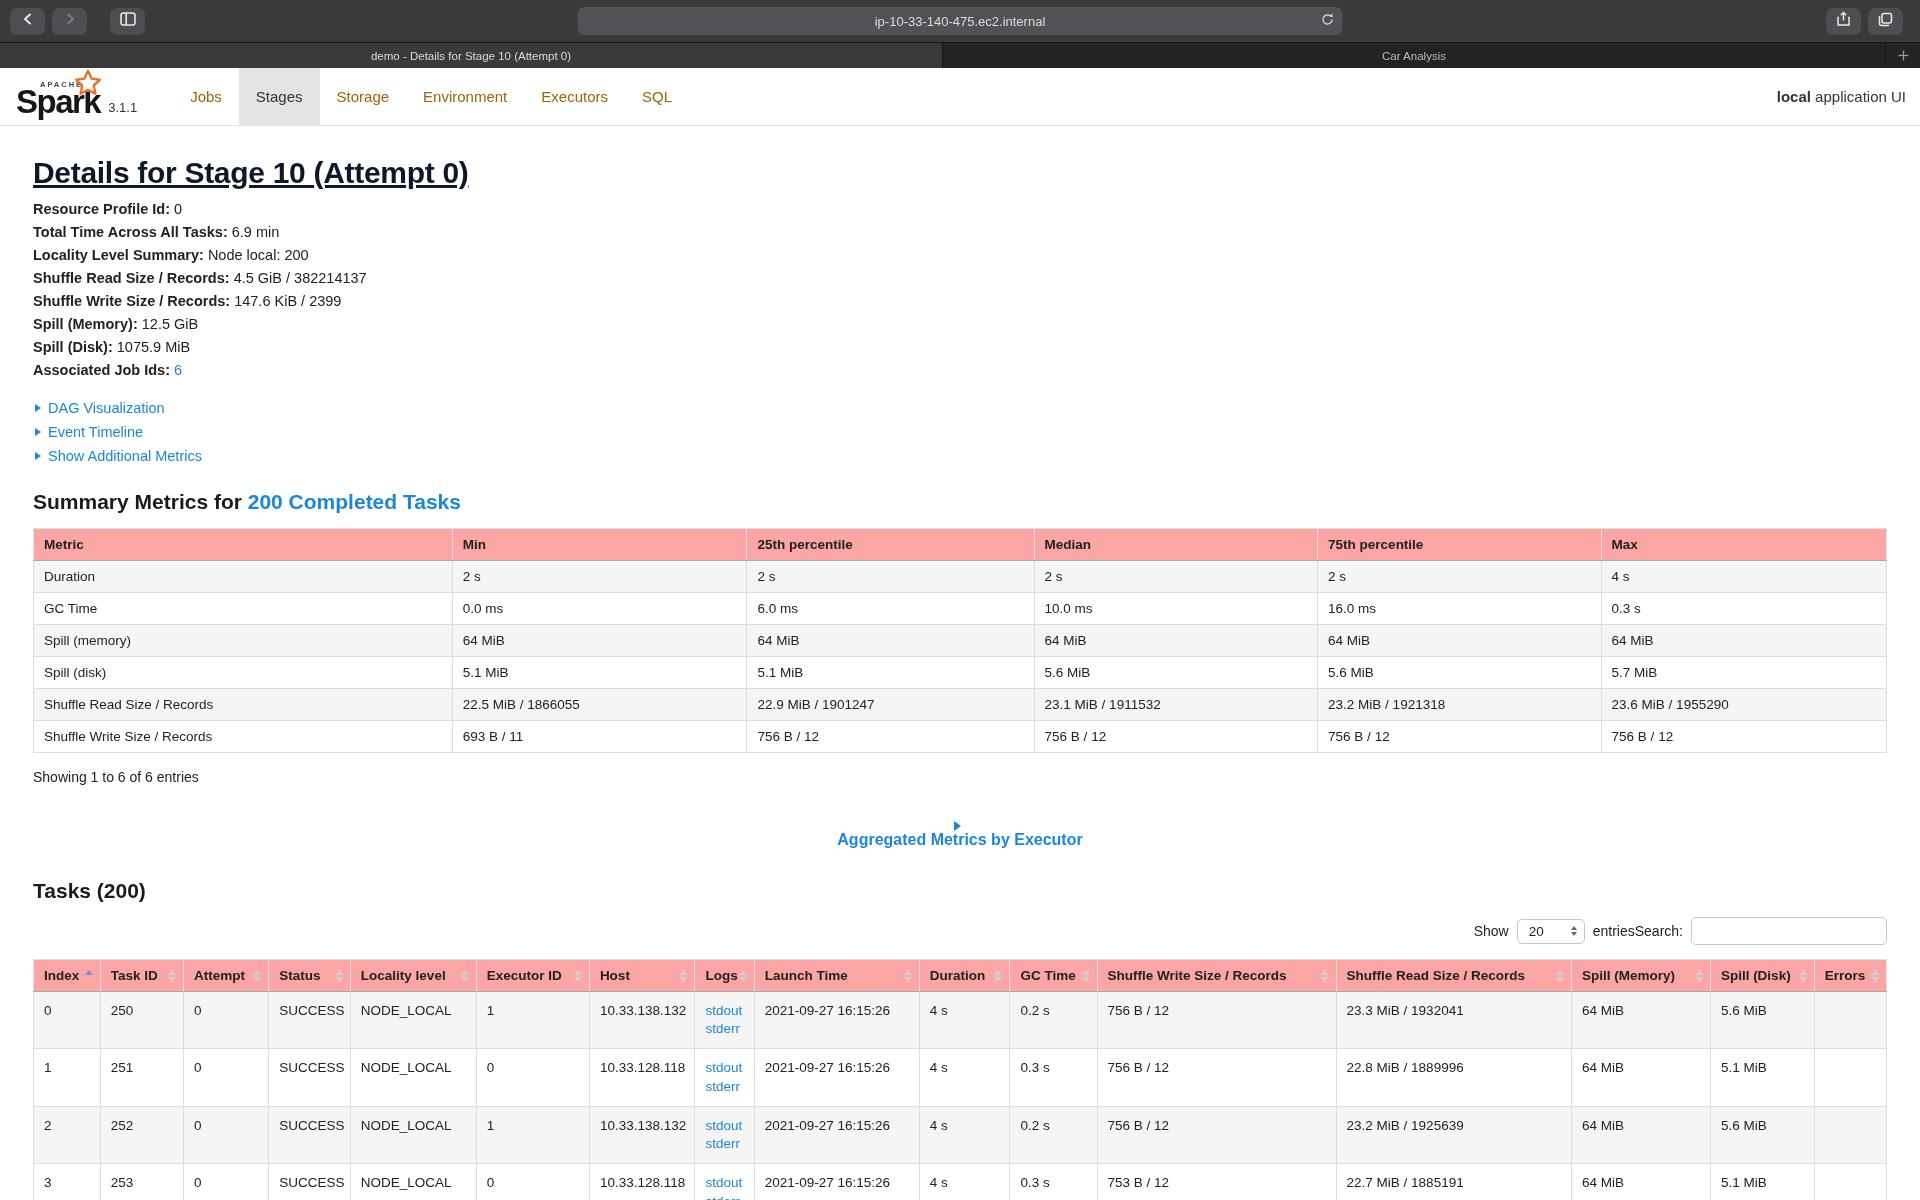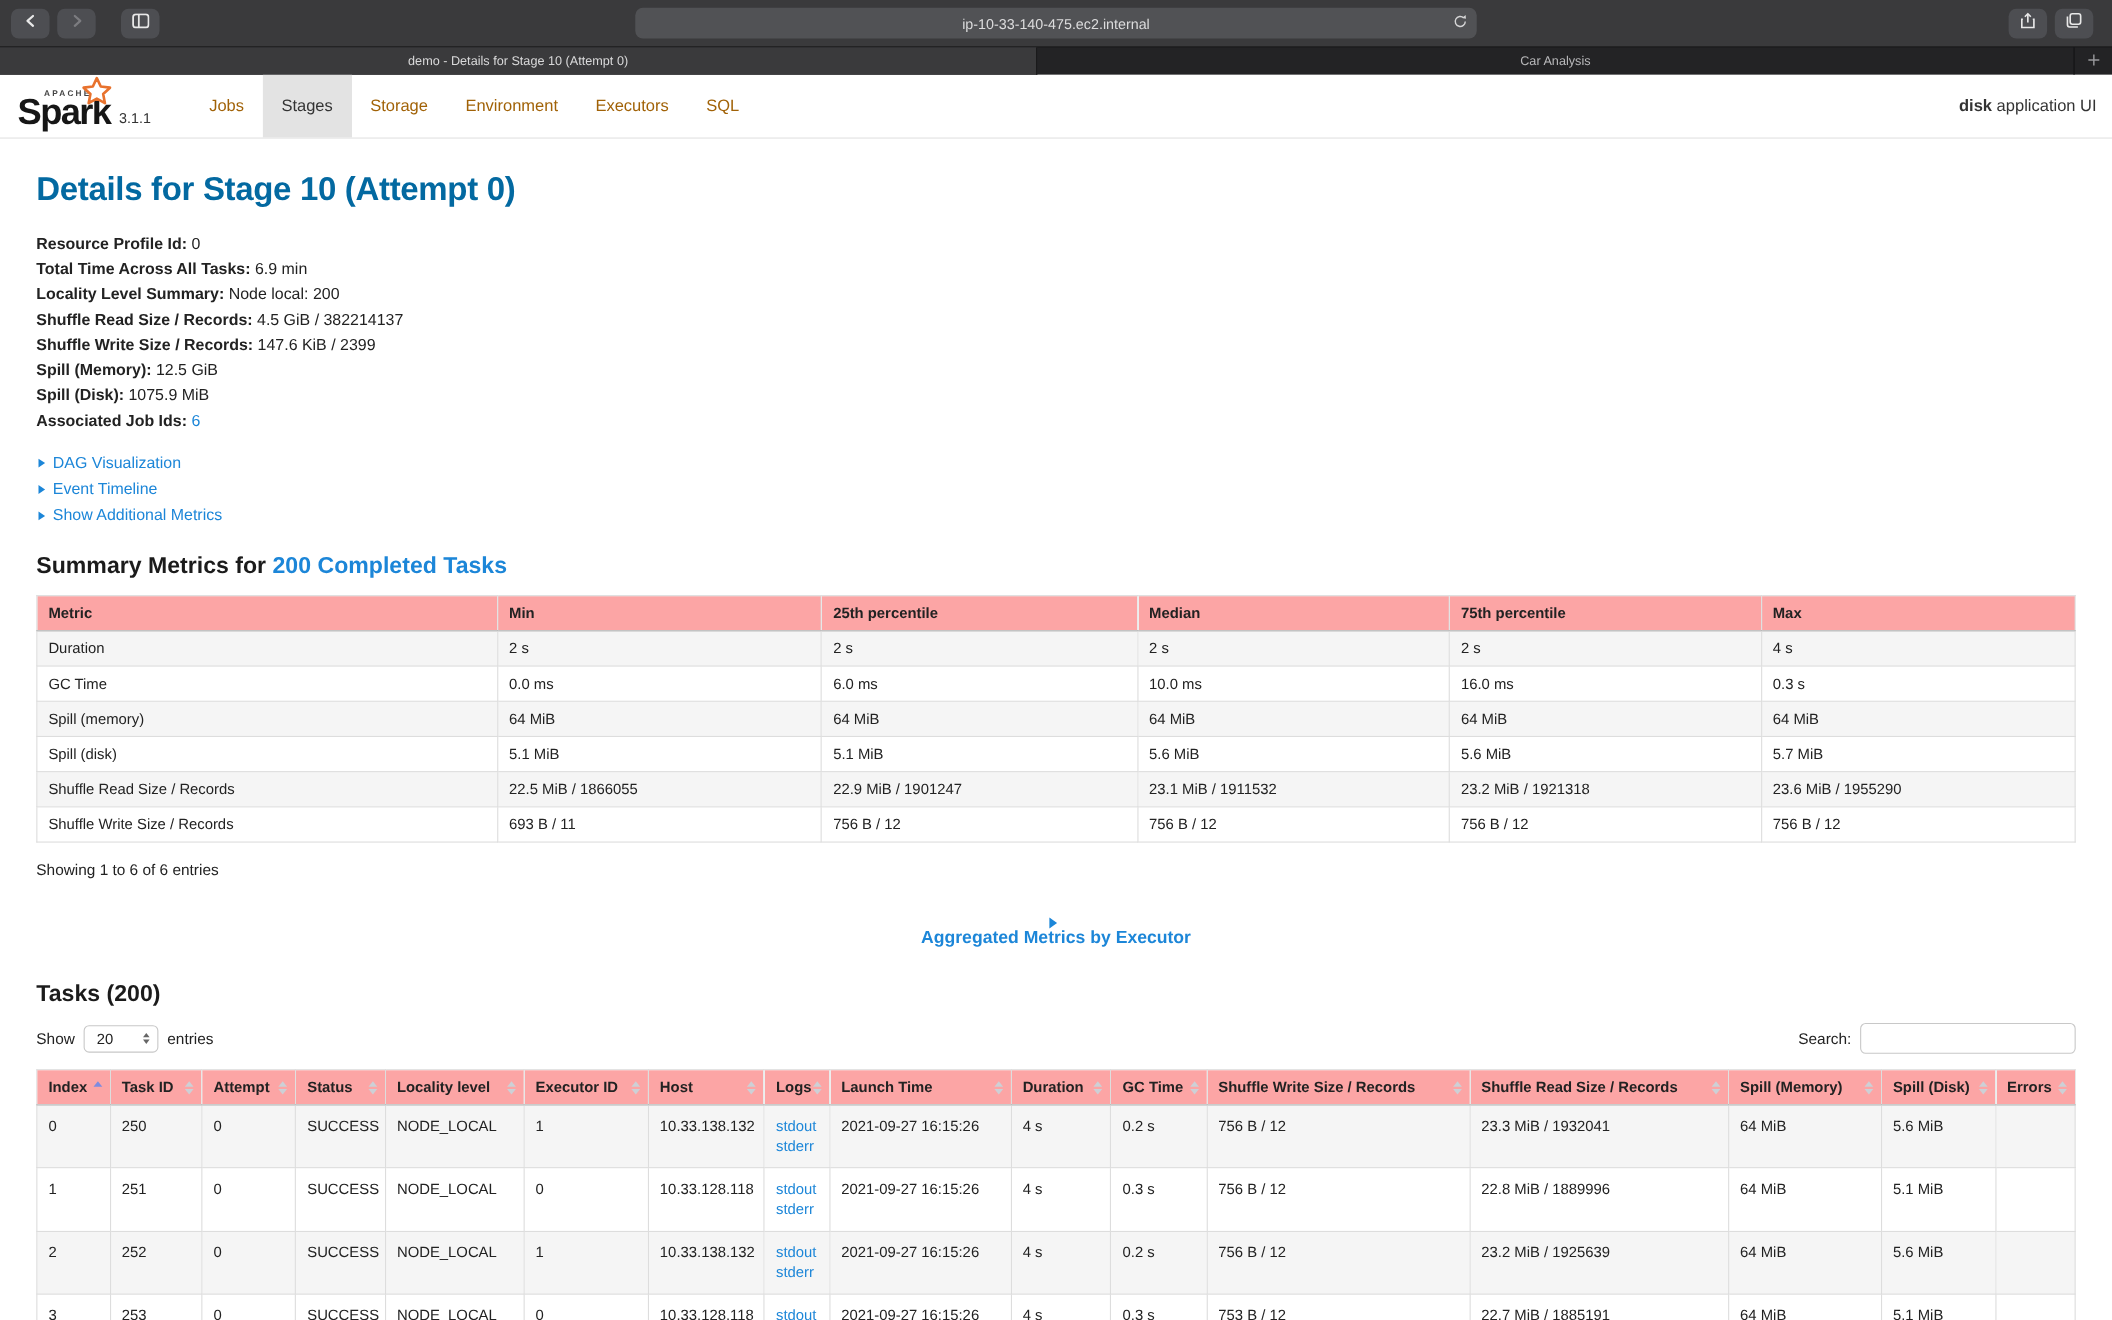--- a/index.html
+++ b/index.html
@@ -29,21 +29,21 @@
   .logo-star { position:absolute; top:1px; left:56px; }
   .logo-ver { font-size:13px; color:#333; margin-left:8px; padding-bottom:2px; }
   .nav { display:flex; align-items:stretch; }
   .nav-item { display:flex; align-items:center; padding:0 17px; font-size:15px; color:#a16207; cursor:default; }
   .nav-item.active { background:#e3e3e3; color:#333; }
   .app-id { margin-left:auto; align-self:center; font-size:15px; color:#333; }
   .app-id b { font-weight:bold; }
 
   
   .content { padding:0 33px; }
-  h1 { font-size:30px; font-weight:bold; color:#0369a1; margin:30px 0 24px; letter-spacing:-.3px; }
+  h1 { font-size:30px; font-weight:bold; color:#0f172a; margin:30px 0 11px; letter-spacing:-.3px;text-decoration:underline; }
   .detail-line { font-size:14.5px; color:#222; margin:0 0 7px; }
   .detail-line b { font-weight:bold; }
   a { color:var(--link); text-decoration:none; }
   .toggle-line { display:flex; align-items:center; font-size:14.5px; color:var(--link); margin:0 0 8px; cursor:pointer; }
   .tri-right { width:0; height:0; border-top:4.5px solid transparent; border-bottom:4.5px solid transparent; border-left:6px solid var(--link); margin:0 7px 0 2px; }
   .toggles { margin:22px 0 26px; }
   h2 { font-size:21px; font-weight:bold; color:#1b1b1b; margin:0 0 14px; }
   h2 a { font-weight:bold; }
   .agg-line { display:flex; align-items:center; font-size:16px; font-weight:bold; color:var(--link); margin:36px 0 0; cursor:pointer;flex-direction:column; }
   .agg-line .tri-right { border-top-width:5px; border-bottom-width:5px; border-left-width:7px; }
@@ -51,21 +51,21 @@
   
   table { width:100%; border-collapse:collapse; font-size:13.5px; color:#222; table-layout:fixed; }
   th,td { border:1px solid var(--border); text-align:left; overflow:hidden; white-space:nowrap; }
   thead th { font-weight:bold; padding:8px 10px; background:#fca5a5; border-bottom:1px solid #aaa; }
   tbody td { padding:8px 10px; font-weight:normal; }
   tbody tr:nth-child(odd) { background:#f5f5f5; }
   .dt-bottom { border-bottom:1px solid #222; }
   .showing { font-size:14px; color:#222; margin:16px 0 0; }
 
   
-  .tasks-controls { display:flex; justify-content:space-between; align-items:center; margin:14px 0 14px; font-size:14px; color:#222; }
+  .tasks-controls { display:flex; justify-content:flex-end; align-items:center; margin:14px 0 14px; font-size:14px; color:#222; }
   .show-wrap { display:flex; align-items:center; gap:8px; }
   .select-box { position:relative; border:1px solid #c8c8c8; border-radius:5px; padding:4px 40px 4px 11px; font-size:13.5px; background:#fff; }
   .select-arrows { position:absolute; right:7px; top:50%; transform:translateY(-50%); display:flex; flex-direction:column; gap:2px; }
   .mini-up { width:0;height:0;border-left:3.5px solid transparent;border-right:3.5px solid transparent;border-bottom:4px solid #666; }
   .mini-down { width:0;height:0;border-left:3.5px solid transparent;border-right:3.5px solid transparent;border-top:4px solid #666; }
   .search-wrap { display:flex; align-items:center; gap:8px; }
   .search-input { width:196px; height:28px; border:1px solid #c8c8c8; border-radius:5px; padding:0 8px; font-size:13.5px; outline:none; }
   #tasks-table thead th { position:relative; padding-right:22px; }
   #tasks-table tbody td { padding:10px 10px; vertical-align:top; line-height:1.35; }
   .sort { position:absolute; right:7px; top:50%; transform:translateY(-50%); display:flex; flex-direction:column; gap:2px; }
@@ -144,21 +144,21 @@
   </div>
   <div class="nav" id="main-nav">
       <div class="nav-item">Jobs</div>
       <div class="nav-item active">Stages</div>
       <div class="nav-item">Storage</div>
       <div class="nav-item">Environment</div>
       <div class="nav-item">Executors</div>
       <div class="nav-item">SQL</div>
     </div>
   <div class="app-id">
-    <b>disk</b><span> application UI</span>
+    <b>local</b><span> application UI</span>
   </div>
 </div>
 
 <div class="content">
   <h1>Details for Stage 10 (Attempt 0)</h1>
 
   <div id="stage-fields">
       <div class="detail-line"><b>Resource Profile Id: </b><span>0</span></div>
       <div class="detail-line"><b>Total Time Across All Tasks: </b><span>6.9 min</span></div>
       <div class="detail-line"><b>Locality Level Summary: </b><span>Node local: 200</span></div>

